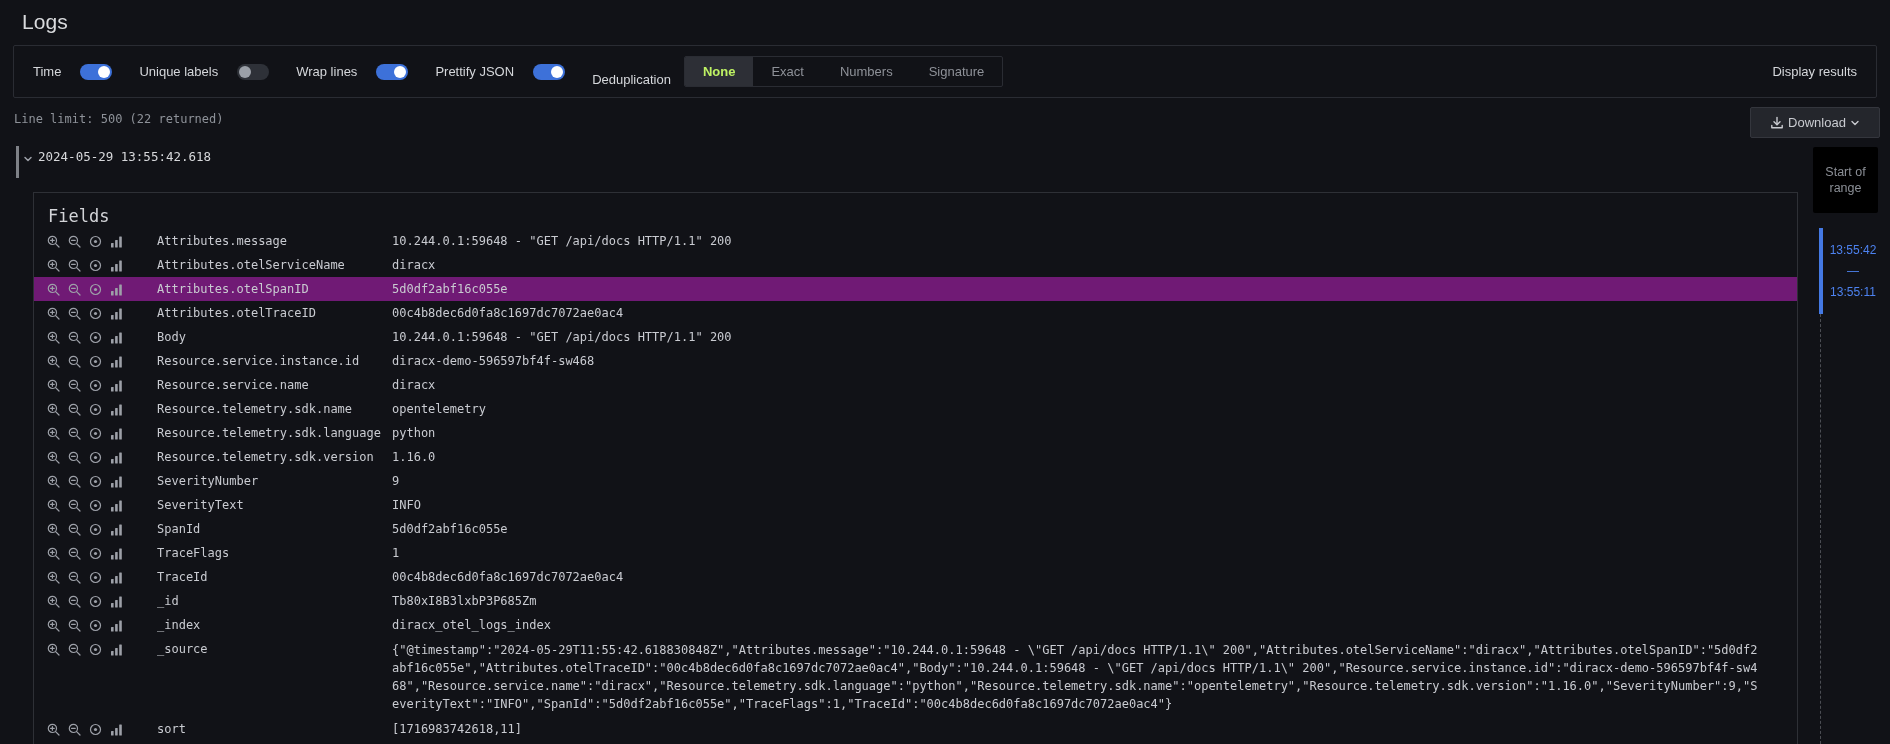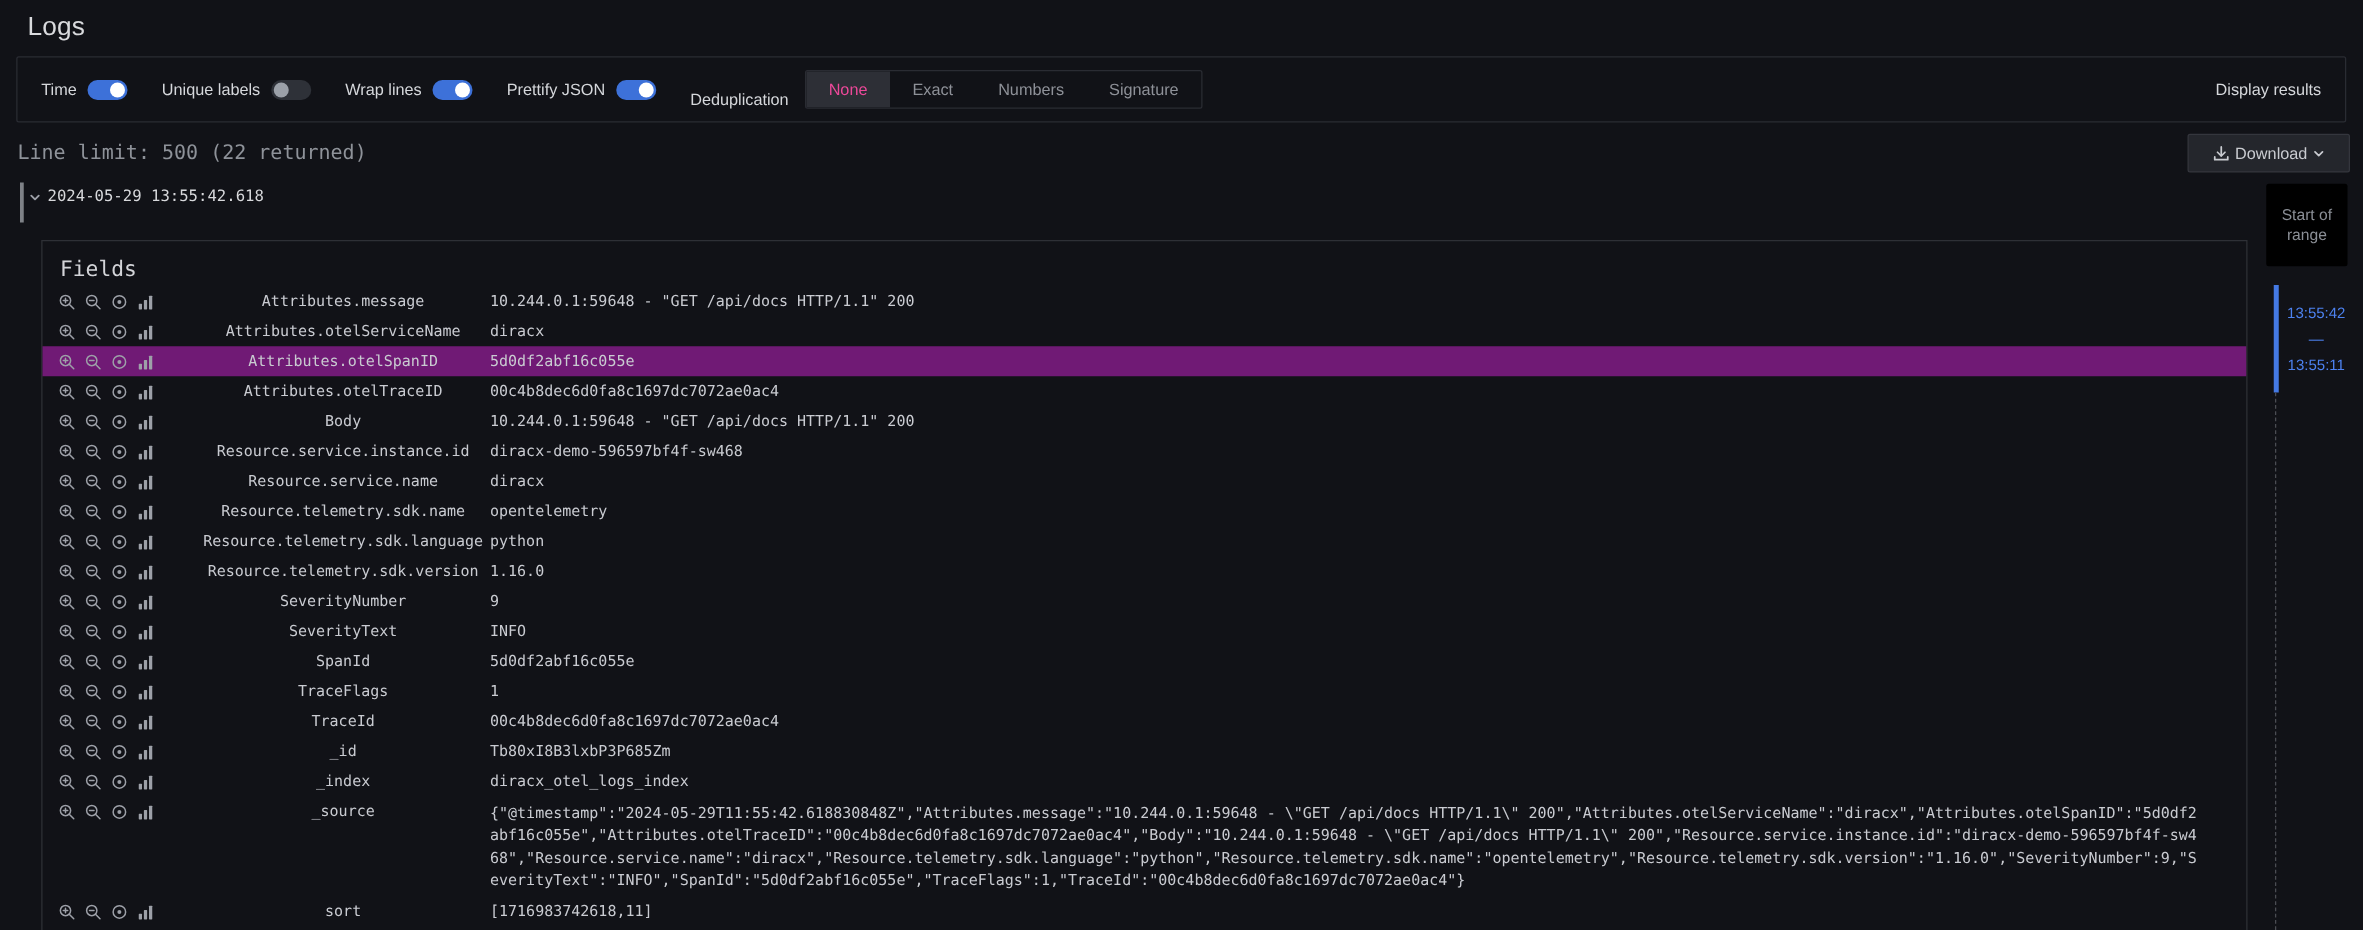--- a/index.html
+++ b/index.html
@@ -13,37 +13,37 @@
   }
   .mono { font-family:"DejaVu Sans Mono","Liberation Mono",monospace; }
 
   #panel-title { position:absolute; left:22px; top:10px; font-size:21px; font-weight:500; color:#d9dadd; letter-spacing:.1px; }
 
   #toolbar {
     position:absolute; left:13px; top:45px; width:1864px; height:53px;
     border:1px solid #2a2c33; border-radius:2px;
     display:flex; align-items:center; padding:0 19px;
   }
-  .toggle-group { display:flex; align-items:center; gap:9px; margin-right:27px; }
+  .toggle-group { display:flex; align-items:center; gap:19px; margin-right:27px; }
   .toggle-label { font-size:13px; color:#d5d7db; white-space:nowrap; }
   .switch { width:32px; height:16px; border-radius:9px; position:relative; cursor:pointer; flex:0 0 auto; }
   .switch.on { background:#3d71d9; }
   .switch.off { background:#2e3138; }
   .knob { width:12px; height:12px; border-radius:50%; position:absolute; top:2px; }
   .switch.on .knob { right:2px; background:#ffffff; }
   .switch.off .knob { left:2px; background:#9ba0a8; }
 
   .labeled-seg { display:flex; align-items:flex-end; gap:13px; }
   .seg-label { font-size:13px; color:#d5d7db; white-space:nowrap; }
   .segmented { display:flex; border:1px solid #2a2c33; border-radius:2px; height:31px; overflow:hidden; }
   .segment { padding:0 18px; line-height:29px; font-size:13px; color:#8e9198; cursor:pointer; white-space:nowrap; }
-  .segment.selected { background:#2d2f36; color:#ec4899; font-weight:400; }
+  .segment.selected { background:#2d2f36; color:#bef264; font-weight:700; }
   #display-results-group { margin-left:auto; }
 
-  #line-limit { position:absolute; left:14px; top:112px; font-size:16px; color:#8e9299; }
+  #line-limit { position:absolute; left:14px; top:112px; font-size:12px; color:#8e9299; }
 
   #download-btn {
     position:absolute; left:1750px; top:107px; width:130px; height:31px;
     background:#24262c; border:1px solid #34363d; border-radius:2px;
     display:flex; align-items:center; justify-content:center; gap:4px;
     color:#c9cbd0; font-size:13px; cursor:pointer;
   }
   #download-btn svg { display:block; }
 
   #log-level-bar { position:absolute; left:16px; top:146px; width:3px; height:32px; background:#7e8187; }
@@ -54,21 +54,21 @@
     position:absolute; left:33px; top:192px; width:1765px; height:580px;
     border:1px solid #2e3036;
   }
   #fields-title { position:absolute; left:14px; top:13px; font-size:17px; color:#d3d4d8; }
   #fields-rows { position:absolute; left:0; top:36px; width:100%; }
   .field-row { display:flex; align-items:flex-start; padding:4px 33px 4px 13px; }
   .field-row.highlighted { background:#701a75; }
   .row-icons { display:flex; gap:8px; width:110px; flex:0 0 auto; padding-top:2px; }
   .row-icon { width:13px; height:13px; color:#9da0a8; cursor:pointer; flex:0 0 auto; }
   .row-icon svg { display:block; width:13px; height:13px; }
-  .field-name { width:235px; flex:0 0 auto; font-size:12px; line-height:16px; color:#c9cbd1; white-space:nowrap;text-align:center; }
+  .field-name { width:235px; flex:0 0 auto; font-size:12px; line-height:16px; color:#c9cbd1; white-space:nowrap; }
   .field-value { flex:0 1 auto; max-width:1372px; font-size:12px; line-height:16px; color:#c9cbd1; word-break:break-all; white-space:pre-wrap; }
   .field-row.multiline .field-value { line-height:18px; }
 
   #range-label-box {
     position:absolute; left:1813px; top:147px; width:65px; height:66px;
     background:#000000; border-radius:2px;
     display:flex; align-items:center; justify-content:center; text-align:center;
     color:#8b8f96; font-size:12.5px; line-height:1.32; cursor:pointer; padding:4px;
   }
   #range-bar { position:absolute; left:1819px; top:228px; width:4px; height:86px; background:#4479e4; }

